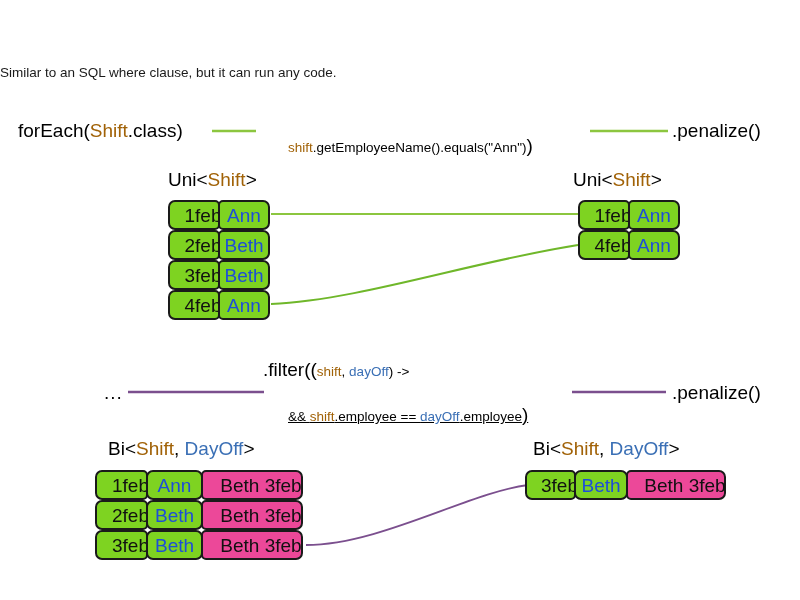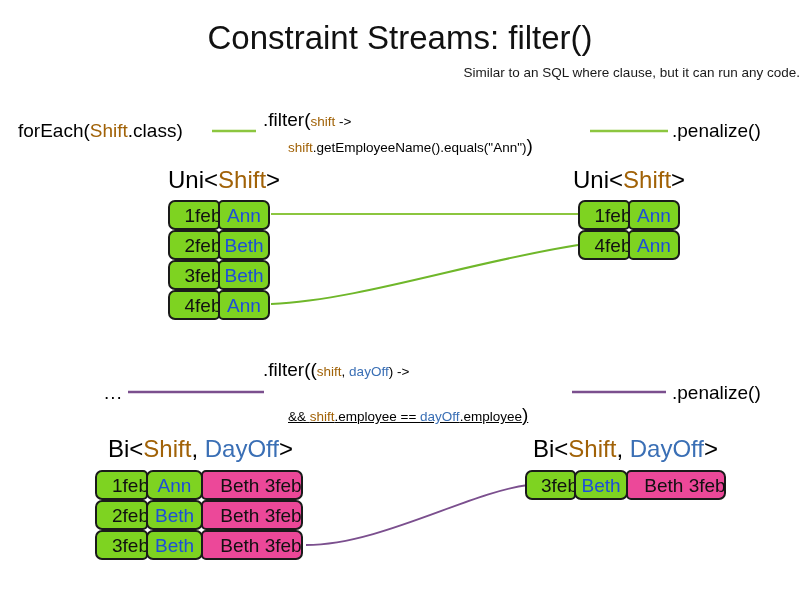--- a/index.html
+++ b/index.html
@@ -29,21 +29,21 @@
     width: 800px;
     text-align: center;
     font-size: 33px;
     line-height: 40px;
     color: #111111;
     white-space: nowrap;
   }
   .subtitle {
     left: 0; top: 64px;
     width: 800px;
-    text-align: right;
+    text-align: left;
     font-size: 13.5px;
     line-height: 18px;
     color: #1a1a1a;
   }
   .code-sm  { font-size: 13.5px; line-height: 18px; white-space: nowrap; }
   .mix      { white-space: nowrap; }
 
   .k-shift  { color: #a16207; }
   .k-dayoff { color: #3a6fb5; }
 
@@ -56,21 +56,21 @@
   
   .filter1-l1 { left: 263px; top: 108px; font-size: 19px; line-height: 24px; }
   .filter1-l2 { left: 288px; top: 137px; font-size: 13.5px; line-height: 18px; }
   
   .filter2-l1 { left: 263px; top: 358px; font-size: 19px; line-height: 24px; }
   .filter2-l2 { left: 288px; top: 387px; font-size: 13.5px; line-height: 18px; }
   .filter2-l3 { left: 288px; top: 406px; font-size: 13.5px; line-height: 18px; text-decoration: underline; }
 
   
   .cap {
-    font-size: 24px;
+    font-size: 19px;
     line-height: 24px;
     white-space: nowrap;
   }
   .cap-uni-l   { left: 168px; top: 168px; }
   .cap-uni-r   { left: 573px; top: 168px; }
   .cap-bi-l    { left: 108px; top: 437px; }
   .cap-bi-r    { left: 533px; top: 437px; }
 
   
   .tuple {
@@ -124,26 +124,24 @@
 
     <path d="M271,304 C 360,300 470,262 578,245" fill="none" stroke="#6fb72a" stroke-width="2"></path>
 
     <line x1="128" y1="392" x2="264" y2="392" stroke="#7b4f8e" stroke-width="2.5"></line>
 
     <line x1="572" y1="392" x2="666" y2="392" stroke="#7b4f8e" stroke-width="2.5"></line>
 
     <path d="M306,545 C 380,545 470,492 528,485" fill="none" stroke="#7b4f8e" stroke-width="1.8"></path>
   </svg>
 
-  <div class="abs title">Constraint Streams: filter()</div>
   <div class="abs subtitle">Similar to an SQL where clause, but it can run any code.</div>
 
   <div class="abs foreach mix"><span>forEach(</span><span class="k-shift">Shift</span><span>.class)</span></div>
 
-  <div class="abs filter1-l1 mix"><span>.filter(</span><span class="code-sm k-shift">shift</span><span class="code-sm"> -&gt;</span></div>
 
   <div class="abs filter1-l2 mix"><span class="k-shift">shift</span><span>.getEmployeeName().equals("Ann")</span><span style="font-size:19px">)</span></div>
 
   <div class="abs pen1">.penalize()</div>
 
   <div class="abs cap cap-uni-l mix"><span>Uni&lt;</span><span class="k-shift">Shift</span><span>&gt;</span></div>
 
   <div class="abs cap cap-uni-r mix"><span>Uni&lt;</span><span class="k-shift">Shift</span><span>&gt;</span></div>
 
   <div class="tuple" style="left:168px; top:200px;">

